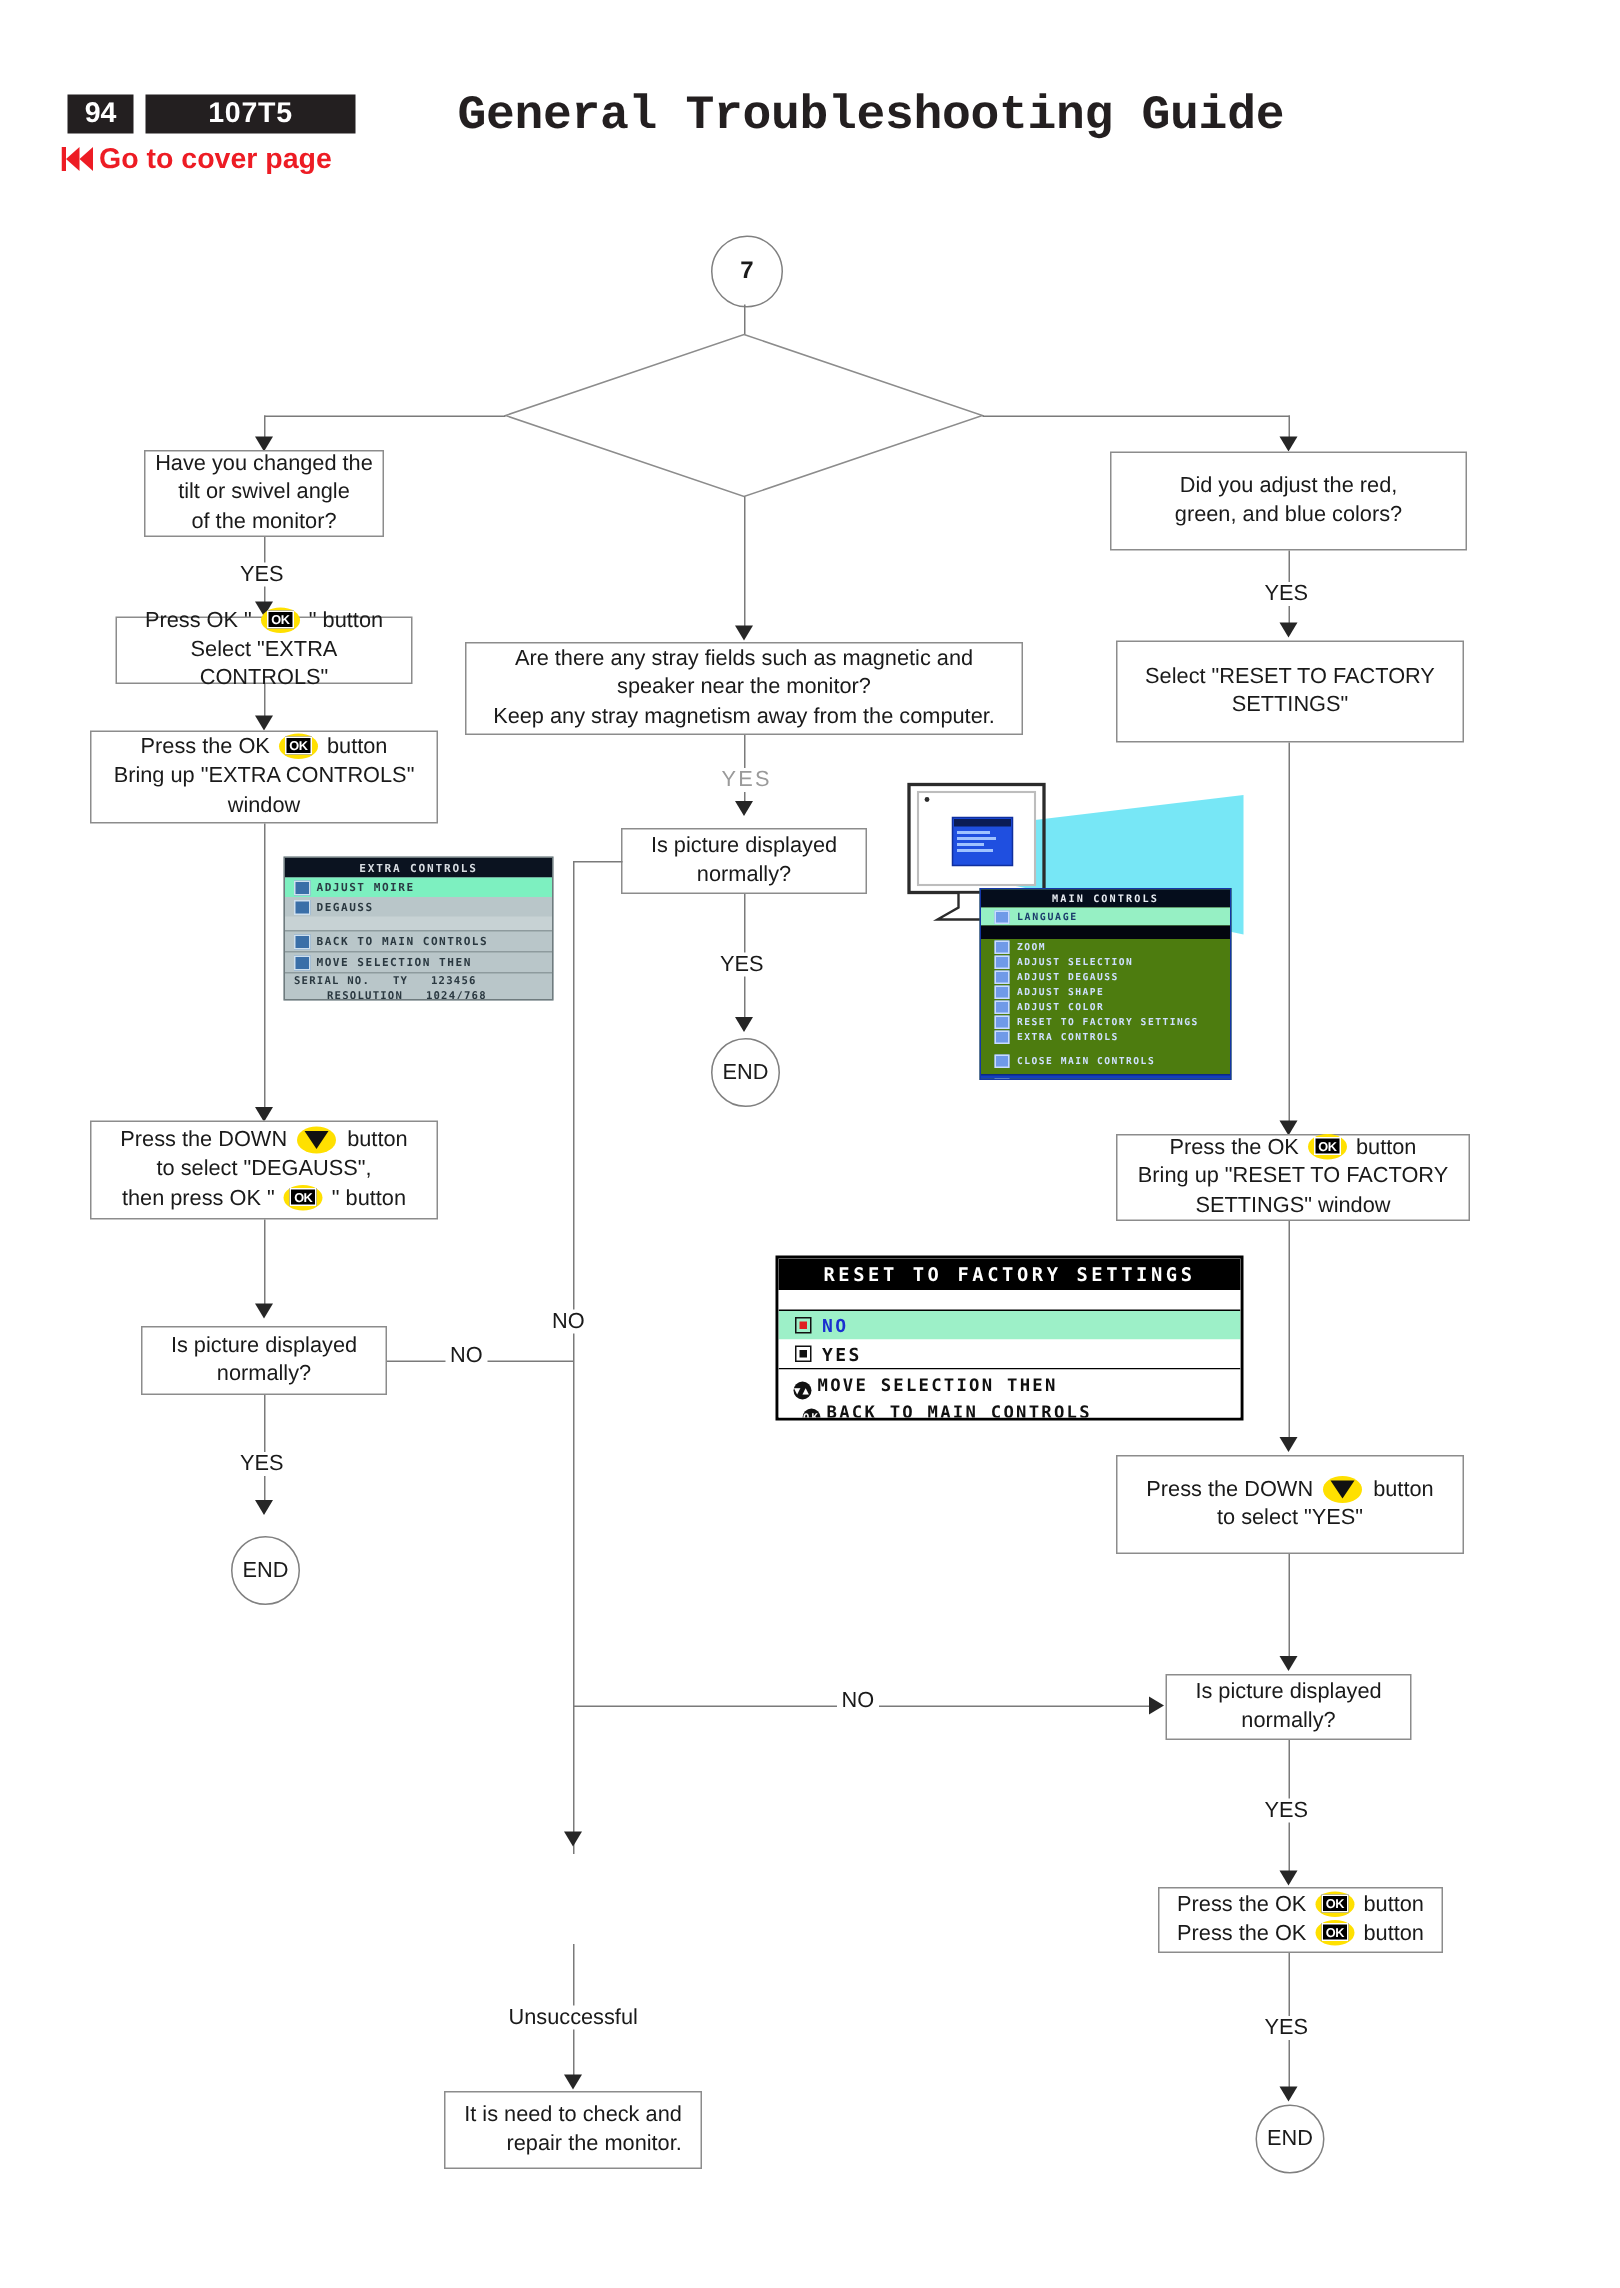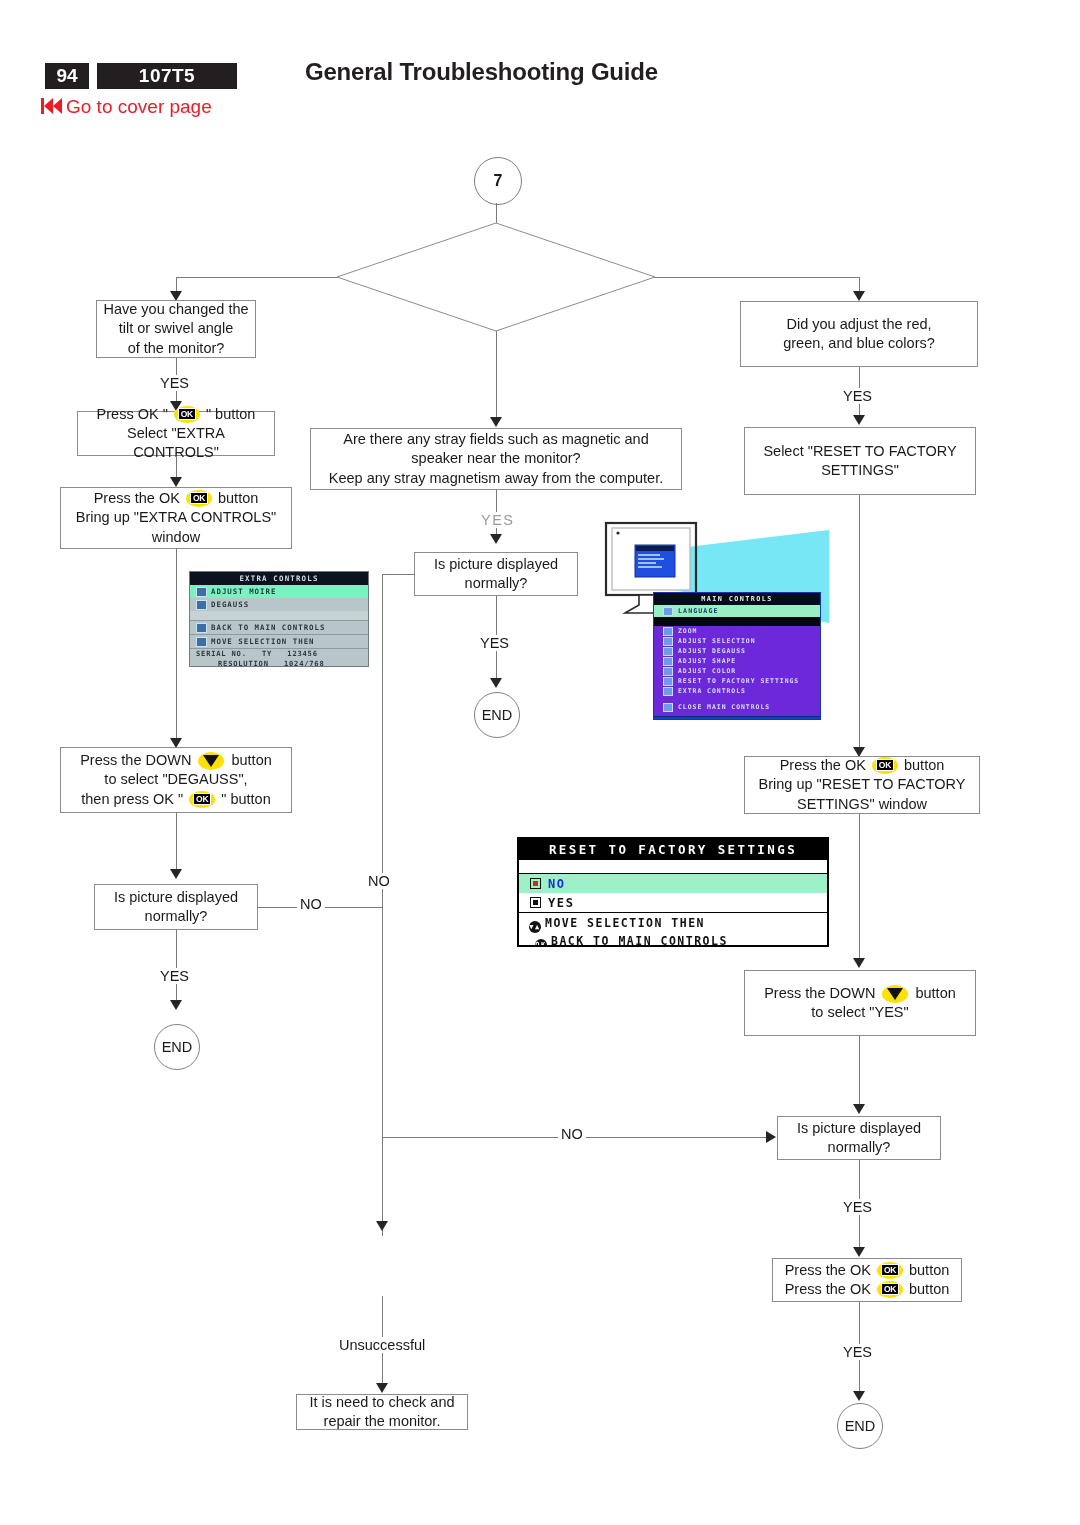--- a/index.html
+++ b/index.html
@@ -5,23 +5,23 @@
   html,body{margin:0;padding:0;background:#fff;}
   body{width:1080px;height:1525px;position:relative;
        font-family:"Liberation Sans","DejaVu Sans",sans-serif;color:#1a1a1a;}
   #page{position:absolute;left:0;top:0;width:1080px;height:1525px;overflow:hidden;background:#fff;}
 
   
   .hdr-pagenum{position:absolute;left:45px;top:63px;width:44px;height:26px;background:#231f20;
       color:#fff;font-size:19px;font-weight:bold;display:flex;align-items:center;justify-content:center;}
   .hdr-model{position:absolute;left:97px;top:63px;width:140px;height:26px;background:#231f20;
       color:#fff;font-size:19px;font-weight:bold;display:flex;align-items:center;justify-content:center;letter-spacing:.5px;}
-  .hdr-title{position:absolute;left:305px;top:58px;font-size:24px;font-weight:bold;color:#231f20;
-      letter-spacing:-.2px;font-family:Liberation Sans, sans-serif;}
-  .hdr-cover{position:absolute;left:66px;top:96px;font-size:19px;font-weight:normal;color:#ed1c24;}
+  .hdr-title{position:absolute;left:305px;top:58px;font-size:32px;font-weight:bold;color:#231f20;
+      letter-spacing:-.2px;font-family:Liberation Mono, monospace;}
+  .hdr-cover{position:absolute;left:66px;top:96px;font-size:19px;font-weight:bold;color:#ed1c24;}
   .hdr-covericon{position:absolute;left:41px;top:97px;width:22px;height:18px;}
 
   
   .box{position:absolute;border:1px solid #8c8c8c;background:#fff;box-sizing:border-box;
        display:flex;align-items:center;justify-content:center;text-align:center;
        font-size:14.5px;line-height:1.33;color:#1a1a1a;padding:3px 5px;}
   .term{position:absolute;border:1px solid #808080;border-radius:50%;background:#fff;
         display:flex;align-items:center;justify-content:center;font-size:14.5px;color:#1a1a1a;}
   .term.b{font-weight:bold;font-size:16px;}
   .diamond{position:absolute;}
@@ -59,21 +59,21 @@
       padding-left:6px;font-weight:bold;}
   .osd-ec .gapbar{height:9px;background:#c7d2d4;}
   .osd-ec .sep{height:1px;background:#8e9b9e;}
   .osd-ec .info{color:#2a3840;font-size:7.1px;letter-spacing:.8px;font-weight:bold;padding-left:6px;line-height:10px;}
   .osd-ec .chip{display:inline-block;width:9px;height:8px;background:#3a6fa8;border:1px solid #cfe0ee;
       margin-right:4px;vertical-align:-1px;}
 
   
   .monitor{position:absolute;left:603px;top:519px;width:106px;height:100px;}
   .cone{position:absolute;left:640px;top:524px;width:190px;height:100px;}
-  .osd-mc{position:absolute;left:653px;top:592px;width:168px;height:128px;background:#6d28d9;
+  .osd-mc{position:absolute;left:653px;top:592px;width:168px;height:128px;background:#4d7c0f;
       border:1px solid #1436a8;box-sizing:border-box;
       font-family:"DejaVu Sans Mono","Liberation Mono",monospace;overflow:hidden;}
   .osd-mc .ttl{height:12px;background:#050d1c;color:#e8ecf2;font-size:6.8px;letter-spacing:1.4px;
       display:flex;align-items:center;justify-content:center;font-weight:bold;}
   .osd-mc .sel{height:12px;background:#96f0c4;color:#1b3a6b;font-size:6.6px;letter-spacing:1.1px;
       display:flex;align-items:center;padding-left:9px;font-weight:bold;}
   .osd-mc .blk{height:9px;background:#03060f;}
   .osd-mc .row{height:10px;color:#cfe0ff;font-size:6.4px;letter-spacing:1px;display:flex;align-items:center;
       padding-left:9px;font-weight:bold;}
   .osd-mc .ic{display:inline-block;width:8px;height:7px;background:#6f9ae8;border:1px solid #c9dcff;
@@ -249,21 +249,21 @@
   <div class="elabel" style="left:558px;top:1126px;">NO</div>
   <div class="arrow-r" style="left:766px;top:1131px;"></div>
 
   <div class="arrow-d" style="left:376px;top:1221px;"></div>
 
 
   <div class="vline" style="left:382px;top:1296px;height:92px;"></div>
   <div class="elabel" style="left:336px;top:1337px;">Unsuccessful</div>
   <div class="arrow-d" style="left:376px;top:1383px;"></div>
 
-  <div class="box" style="left:296px;top:1394px;width:172px;height:36px;">It is need to check and<br>repair the monitor.</div>
+  <div class="box" style="left:296px;top:1394px;width:172px;height:52px;text-align:right;">It is need to check and<br>repair the monitor.</div>
 
   <div class="cone">
     <svg width="190" height="100" viewBox="0 0 190 100">
         <polygon points="6,28 189,6 189,99 6,60" fill="#5fe3f5" opacity="0.85"></polygon>
       </svg>
   </div>
   <div class="monitor">
     <svg width="106" height="100" viewBox="0 0 106 100">
       <rect x="3" y="4" width="90" height="72" fill="none" stroke="#2b2b2b" stroke-width="2.2"></rect>
       <rect x="9" y="9" width="78" height="62" fill="#fff" stroke="#bdbdbd" stroke-width="1.4"></rect>

